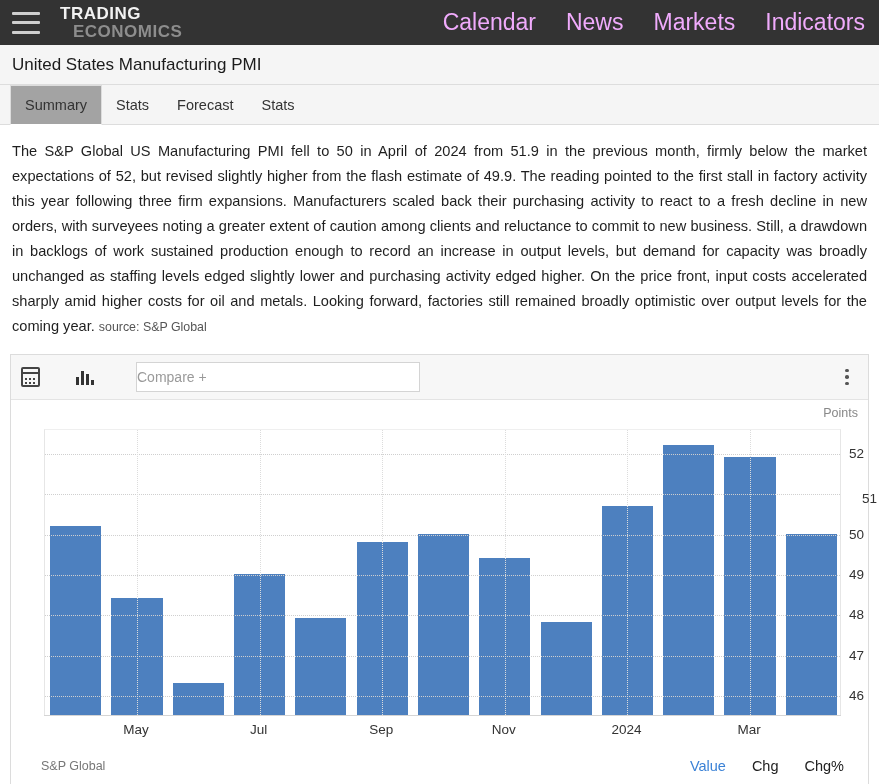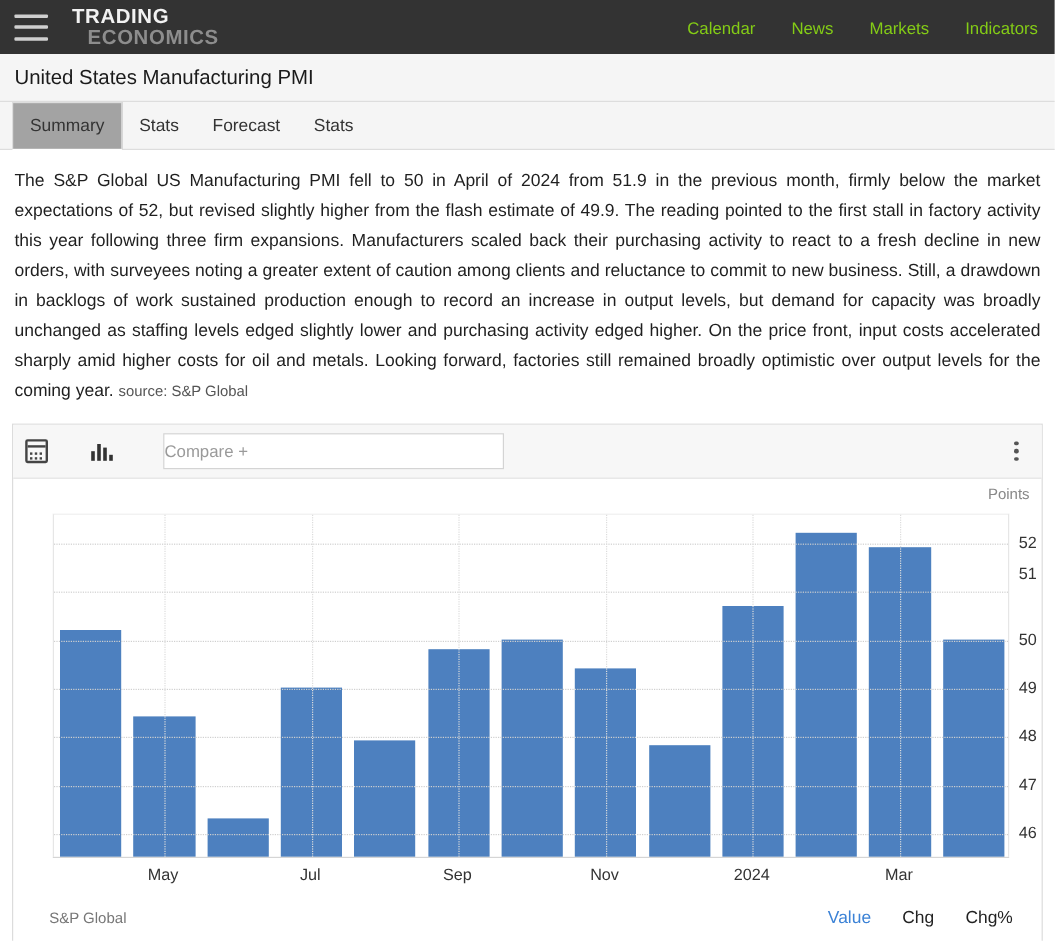--- a/index.html
+++ b/index.html
@@ -59,22 +59,22 @@
     margin-left: 13px;
     margin-top: 1px;
   }
   .nav-links {
     margin-left: auto;
     display: flex;
     align-items: center;
     gap: 30px;
   }
   .nav-links a {
-    color: #84cc16;
-    font-size: 14px;
+    color: #f0abfc;
+    font-size: 23px;
     text-decoration: none;
     cursor: pointer;
   }
 
   
   .page-title-bar {
     background: #f5f5f5;
     border-bottom: 1px solid #dddddd;
     height: 40px;
     display: flex;
@@ -429,21 +429,21 @@
         <div class="gridline-v" style="left: 582.423px;"></div>
         <div class="gridline-v" style="left: 705.038px;"></div>
       </div>
 
     <div id="yticks">
         <div class="ytick" style="top: 294.859px;">46</div>
         <div class="ytick" style="top: 254.577px;">47</div>
         <div class="ytick" style="top: 214.296px;">48</div>
         <div class="ytick" style="top: 174.014px;">49</div>
         <div class="ytick" style="top: 133.732px;">50</div>
-        <div class="ytick" style="top: 79px;">51</div>
+        <div class="ytick" style="top: 98px; margin-left: 13px;">51</div>
         <div class="ytick" style="top: 53.169px;">52</div>
       </div>
     <div class="xaxis"></div>
     <div id="xticks">
         <div class="xtick" style="left: 124.962px;">May</div>
         <div class="xtick" style="left: 247.577px;">Jul</div>
         <div class="xtick" style="left: 370.192px;">Sep</div>
         <div class="xtick" style="left: 492.808px;">Nov</div>
         <div class="xtick" style="left: 615.423px;">2024</div>
         <div class="xtick" style="left: 738.038px;">Mar</div>

